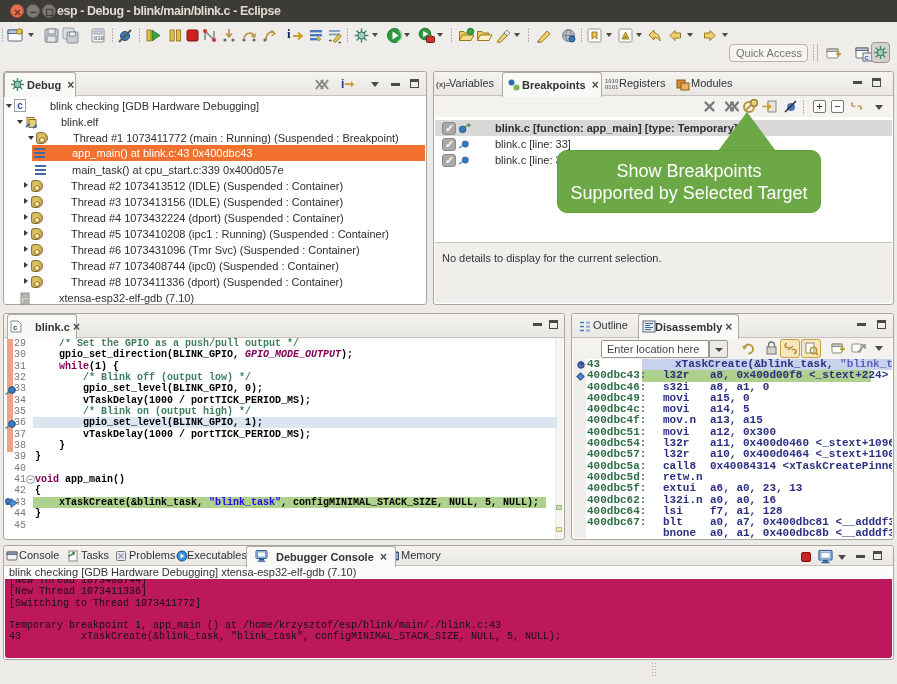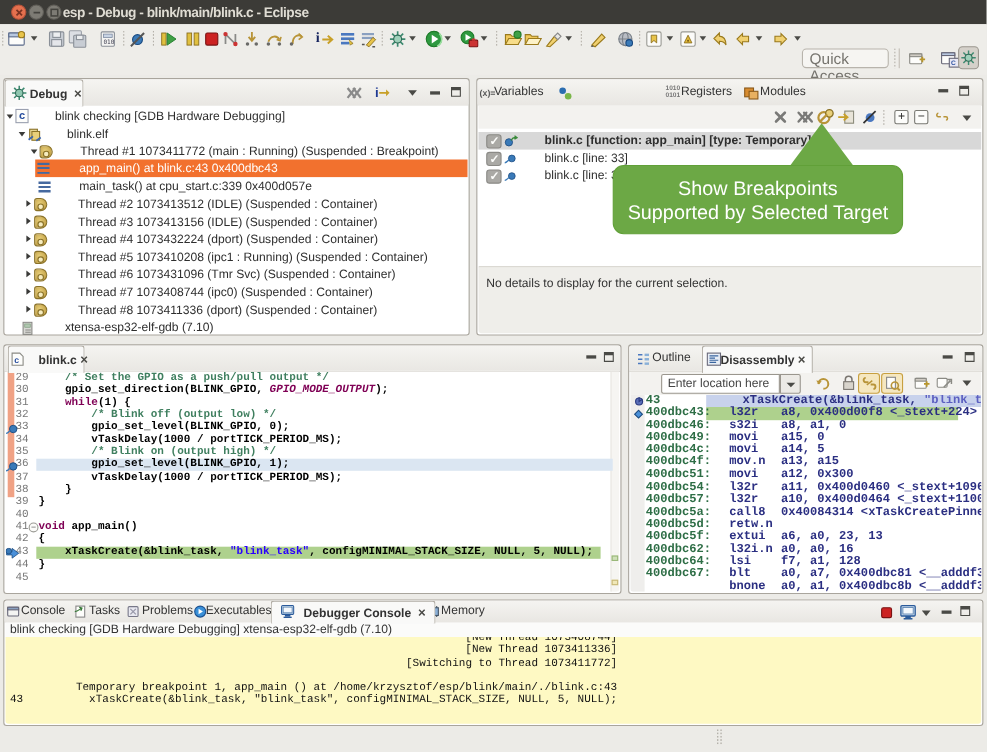--- a/index.html
+++ b/index.html
@@ -8,21 +8,21 @@
 .abs { position:absolute; }
 
 #titlebar { position:absolute; left:0; top:0; width:897px; height:22px; background:#3c3b37; }
 #titlebar .btn { position:absolute; top:4px; width:14px; height:14px; border-radius:50%; }
 #titlebar .title { position:absolute; left:57px; top:4px; color:#dfdcd3; font-size:12.5px; font-weight:bold; letter-spacing:-0.45px; }
 
 #toolbar { position:absolute; left:0; top:22px; width:897px; height:46px; background:#eeede9; }
 .tbsep { position:absolute; top:6px; width:1px; height:14px; background-image:linear-gradient(#b5b1aa 60%, transparent 40%); background-size:1px 3px; }
 .ticon { position:absolute; top:5px; width:17px; height:17px; }
 .darr { position:absolute; top:11px; width:0; height:0; border-left:3.5px solid transparent; border-right:3.5px solid transparent; border-top:4px solid #4a4a46; }
-#qa { position:absolute; left:729px; top:22px; width:79px; height:18px; border:1px solid #b8b4ac; border-radius:4px; background:#f6f5f2; color:#76746e; font-size:14px; line-height:16px; padding-left:6px; }
+#qa { position:absolute; left:729px; top:22px; width:79px; height:18px; border:1px solid #b8b4ac; border-radius:4px; background:#f6f5f2; color:#76746e; font-size:11px; line-height:16px; padding-left:6px; }
 
 .panel { position:absolute; background:#fff; border:1px solid #a9a59d; border-radius:3px; }
 .tabbar { position:absolute; left:0; top:0; right:0; height:24px; background:linear-gradient(#f5f4f1,#e9e7e3); border-bottom:1px solid #c6c2ba; border-radius:3px 3px 0 0; }
 .tab { position:absolute; top:0; height:24px; font-size:11px; color:#333; padding:5px 7px 0 24px; }
 .tab.active { background:#f9f9f8; border:1px solid #b0aca4; border-bottom:none; border-radius:3px 3px 0 0; font-weight:bold; height:25px; z-index:2; }
 .minmax { position:absolute; top:7px; height:9px; }
 
 .trow { position:absolute; left:0; height:16px; font-size:11px; color:#2e2e2e; line-height:16px; white-space:nowrap;padding-left:24px; }
 .exp-d { position:absolute; width:0; height:0; border-left:3.5px solid transparent; border-right:3.5px solid transparent; border-top:4.5px solid #3a3a38; }
 .exp-r { position:absolute; width:0; height:0; border-top:3.5px solid transparent; border-bottom:3.5px solid transparent; border-left:4.5px solid #3a3a38; }
@@ -308,20 +308,21 @@
         <rect x="3.5" y="2.5" width="5" height="3" fill="#b0c8b0" stroke="#7a9a7a" stroke-width="0.6"></rect>
         <line x1="4" y1="8" x2="9" y2="8" stroke="#8a8a86"></line>
         <line x1="4" y1="10" x2="9" y2="10" stroke="#8a8a86"></line>
       </svg>
   </div>
 </div>
 
 <div id="bp" class="panel" style="left:433px; top:71px; width:461px; height:234px;">
   <div class="tabbar"></div>
   <div class="tab" style="left:0px; width:68px; padding-left:15px;">Variables</div>
+  <div class="tab active" style="left:68px; width:100px; padding-left:19px;">Breakpoints&nbsp;&nbsp;<span style="font-size:12px; color:#4a4a46; font-weight:bold;">×</span></div>
   <div class="tab" style="left:168px; width:72px; padding-left:17px;">Registers</div>
   <div class="tab" style="left:240px; width:72px; padding-left:17px;">Modules</div>
   <div class="abs" style="left:2px; top:8px; font-size:8px; font-weight:bold; color:#555;">(x)=</div>
   <svg class="abs" style="left:73px; top:6px; z-index:3;" width="14" height="14" viewBox="0 0 14 14">
       <circle cx="4.5" cy="4.5" r="3" fill="#2a6db0"></circle>
       <circle cx="9.5" cy="9.5" r="3" fill="#7ab648"></circle>
     </svg>
   <div class="abs" style="left:171px; top:6px; font-size:6px; font-weight:bold; color:#777; line-height:6px;">1010<br>0101</div>
   <svg class="abs" style="left:242px; top:6px;" width="14" height="13" viewBox="0 0 14 13">
       <rect x="1" y="2" width="8" height="8" fill="#d88c30" stroke="#8a5a1a"></rect>
@@ -612,21 +613,21 @@
   <svg class="abs" style="left:814px; top:3px;" width="15" height="15" viewBox="0 0 15 15">
       <rect x="1" y="1.5" width="13" height="9.5" rx="1" fill="#cfe0f0" stroke="#2a5a9a" stroke-width="1.2"></rect>
       <rect x="2.8" y="3.2" width="9.4" height="6" fill="#f4f8fc" stroke="#5a82b0" stroke-width="0.8"></rect>
       <rect x="5" y="11" width="5" height="1.8" fill="#2a5a9a"></rect>
       <rect x="3.5" y="12.8" width="8" height="1.4" fill="#2a5a9a"></rect>
     </svg>
   <div class="abs" style="left:834px; top:9px; width:0; height:0; border-left:4px solid transparent; border-right:4px solid transparent; border-top:5px solid #4a4a46;"></div>
   <div class="abs" style="left:852px; top:9px; width:9px; height:3px; background:#4a4a46;"></div>
   <div class="abs" style="left:869px; top:5px; width:9px; height:9px; border:1.5px solid #4a4a46; border-top:3px solid #4a4a46;"></div>
   <div id="chead" style="position:absolute; left:1px; top:20px; right:1px; height:13px; background:#fbfbfa; font-size:11px; color:#333; padding-left:4px; line-height:13px;">blink checking [GDB Hardware Debugging] xtensa-esp32-elf-gdb (7.10)</div>
-  <div id="cbody" style="position:absolute; left:1px; top:33px; right:1px; bottom:1px; background:#fef9c3; overflow:hidden; border-radius:0 0 3px 3px;text-align:right;">
+  <div id="cbody" style="position:absolute; left:1px; top:33px; right:1px; bottom:1px; background:#be185d; overflow:hidden; border-radius:0 0 3px 3px;">
     <pre style="position:absolute; left:4px; top:-4px; font-family:'Liberation Mono',monospace; font-size:10px; line-height:11.3px; color:#111;">[New Thread 1073408744]
 [New Thread 1073411336]
 [Switching to Thread 1073411772]
 
 Temporary breakpoint 1, app_main () at /home/krzysztof/esp/blink/main/./blink.c:43
 43          xTaskCreate(&amp;blink_task, "blink_task", configMINIMAL_STACK_SIZE, NULL, 5, NULL);</pre>
   </div>
 </div>
 
 <div class="abs" style="left:652px; top:663px; width:1px; height:14px; background-image:linear-gradient(#a8a49c 50%, transparent 50%); background-size:1px 3px;"></div>

